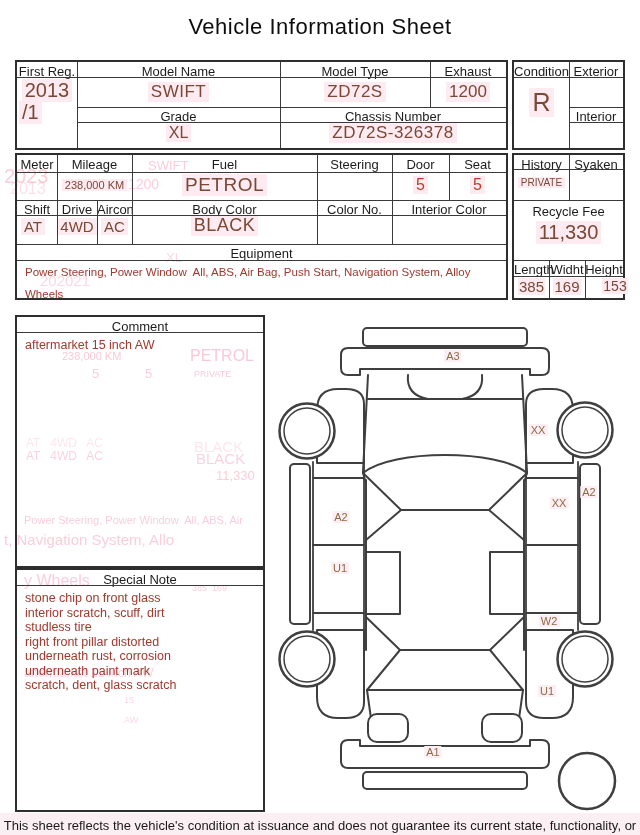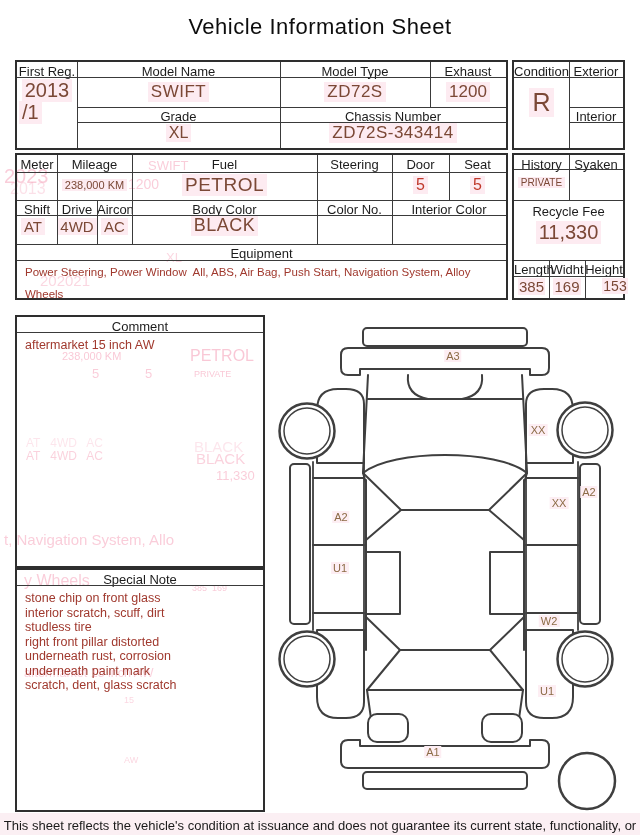--- a/index.html
+++ b/index.html
@@ -41,26 +41,27 @@
       <span class="ghost" style="left: 62px; top: 350px; font-size: 11px; opacity: 0.55;">238,000 KM</span>
       <span class="ghost" style="left: 190px; top: 347px; font-size: 16px; opacity: 0.55;">PETROL</span>
       <span class="ghost" style="left: 92px; top: 366px; font-size: 13px; opacity: 0.5;">5</span>
       <span class="ghost" style="left: 145px; top: 366px; font-size: 13px; opacity: 0.5;">5</span>
       <span class="ghost" style="left: 194px; top: 369px; font-size: 9px; opacity: 0.55;">PRIVATE</span>
       <span class="ghost" style="left: 26px; top: 436px; font-size: 12px; opacity: 0.25;">AT   4WD   AC</span>
       <span class="ghost" style="left: 26px; top: 449px; font-size: 12px; opacity: 0.45;">AT   4WD   AC</span>
       <span class="ghost" style="left: 194px; top: 438px; font-size: 15px; opacity: 0.25;">BLACK</span>
       <span class="ghost" style="left: 196px; top: 450px; font-size: 15px; opacity: 0.45;">BLACK</span>
       <span class="ghost" style="left: 216px; top: 468px; font-size: 13px; opacity: 0.5;">11,330</span>
+      <span class="ghost" style="left: 24px; top: 514px; font-size: 11px; opacity: 0.5;">Power Steering, Power Window  All, ABS, Air</span>
       <span class="ghost" style="left: 4px; top: 531px; font-size: 15px; opacity: 0.5;">t, Navigation System, Allo</span>
       <span class="ghost" style="left: 24px; top: 572px; font-size: 16px; opacity: 0.5;">y Wheels</span>
       <span class="ghost" style="left: 192px; top: 583px; font-size: 9px; opacity: 0.5;">385  169</span>
       <span class="ghost" style="left: 24px; top: 666px; font-size: 12.5px; opacity: 0.45;">aftermarket 15 inch AW</span>
       <span class="ghost" style="left: 124px; top: 695px; font-size: 9px; opacity: 0.4; text-align: right;">15</span>
-      <span class="ghost" style="left: 124px; top: 715px; font-size: 9px; opacity: 0.4; margin-top: 40px;">AW</span>
+      <span class="ghost" style="left: 124px; top: 715px; font-size: 9px; opacity: 0.4;">AW</span>
     </div>
 
   <div class="box" id="box-table1" style="left:15px;top:60px;width:493px;height:90px;">
     <div class="hdr" style="left:0;top:2px;width:60px;">First Reg.</div>
     <div class="hdr" style="left:60px;top:2px;width:203px;">Model Name</div>
     <div class="hdr" style="left:263px;top:2px;width:150px;">Model Type</div>
     <div class="hdr" style="left:413px;top:2px;width:76px;">Exhaust</div>
 
     <div class="val" style="left:0;top:17px;width:60px;font-size:20px;text-align:center;">
       <span class="pinkhl">2013</span>
@@ -77,21 +78,21 @@
     <div class="val" style="left:413px;top:20px;width:76px;font-size:17px;">
       <span class="pinkhl">1200</span>
     </div>
 
     <div class="hdr" style="left:60px;top:47px;width:203px;">Grade</div>
     <div class="hdr" style="left:263px;top:47px;width:226px;">Chassis Number</div>
     <div class="val" style="left:60px;top:62px;width:203px;font-size:16px;">
       <span class="pinkhl">XL</span>
     </div>
     <div class="val" style="left:263px;top:61px;width:226px;font-size:17px;letter-spacing:.5px;">
-      <span class="pinkhl">ZD72S-343414</span>
+      <span class="pinkhl">ZD72S-326378</span>
     </div>
   <div class="vl" style="left: 60px; top: 0px; height: 86px;"></div>
       <div class="vl" style="left: 263px; top: 0px; height: 86px;"></div>
       <div class="vl" style="left: 413px; top: 0px; height: 45px;"></div>
       <div class="hl" style="left: 0px; top: 15px; width: 489px;"></div>
       <div class="hl" style="left: 60px; top: 45px; width: 429px;"></div>
       <div class="hl" style="left: 60px; top: 60px; width: 429px;"></div>
     </div>
 
   <div class="box" id="box-condition" style="left:512px;top:60px;width:113px;height:90px;">

